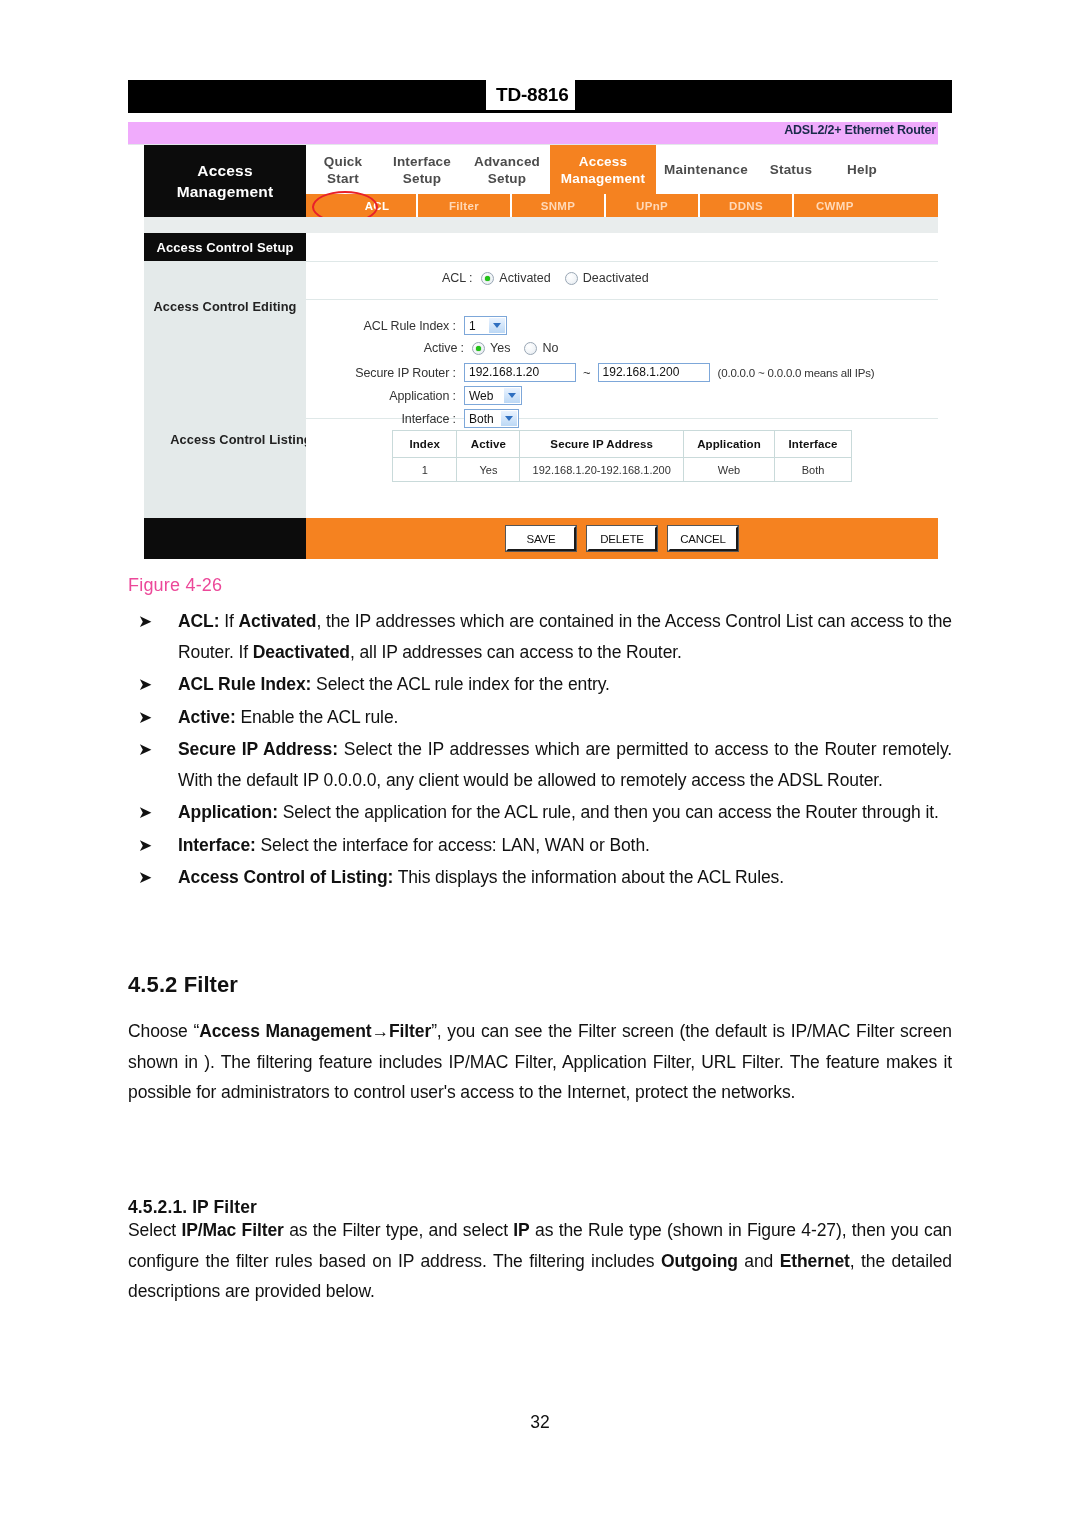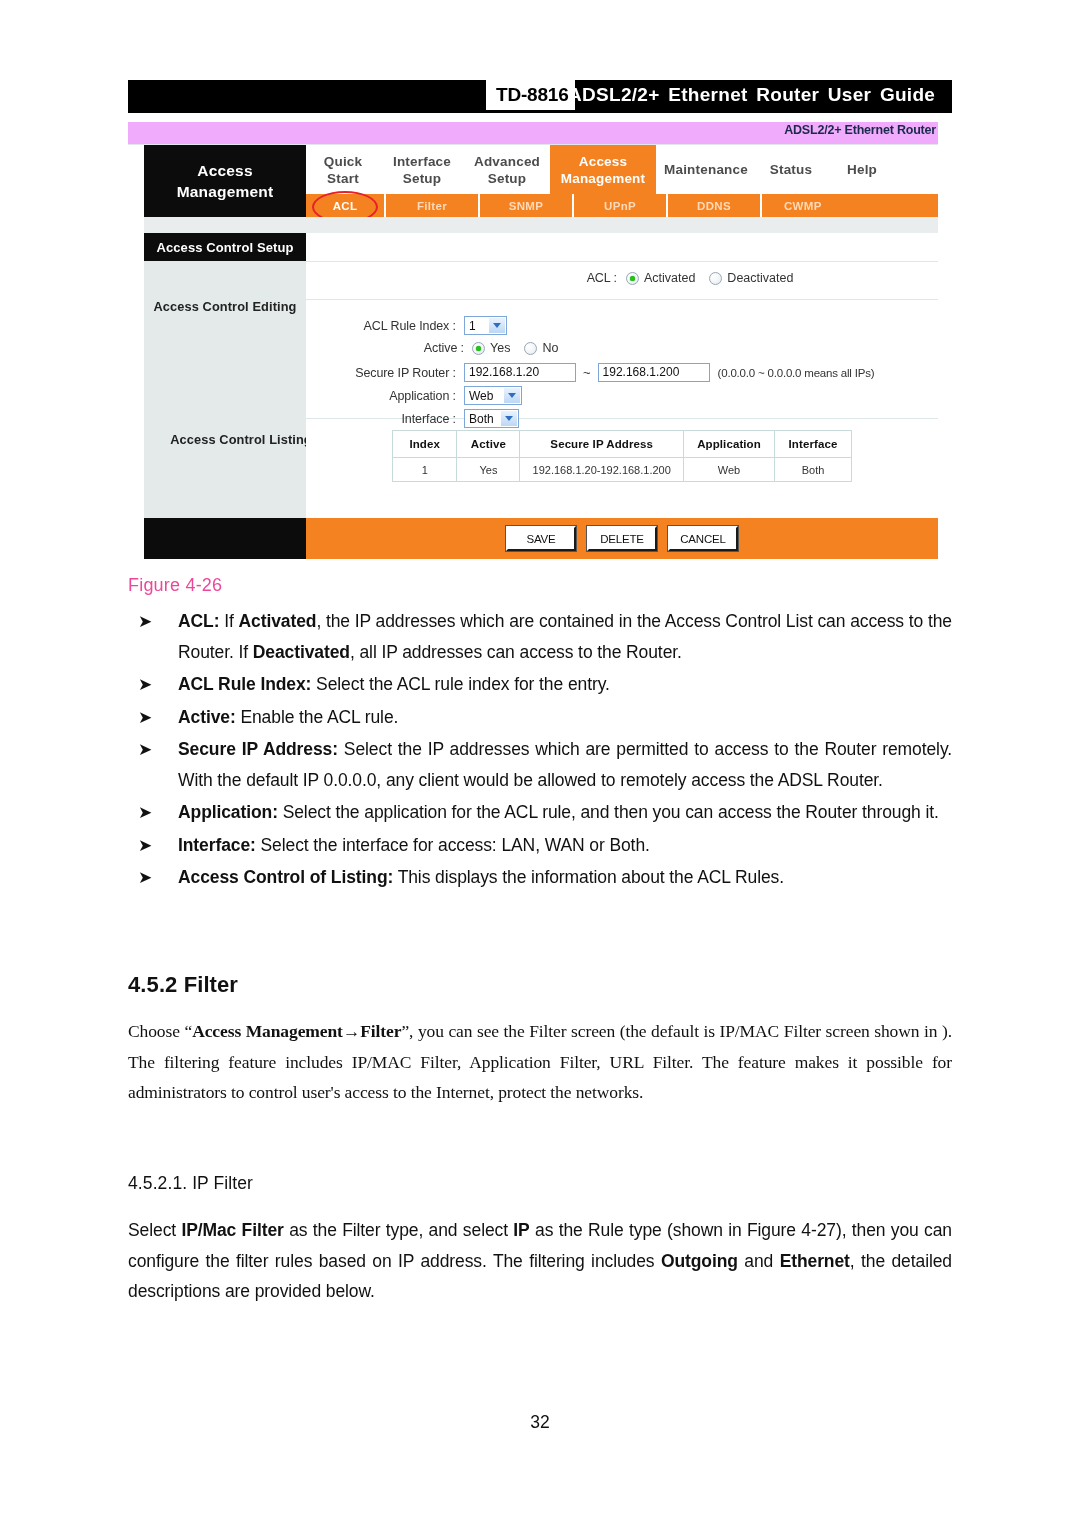--- a/index.html
+++ b/index.html
@@ -70,21 +70,21 @@
     position:absolute;left:178px;top:49px;width:632px;height:23px;background:#F58220;
     display:flex;align-items:stretch;
   }
   .stab{
     position:relative;flex:0 0 auto;height:23px;
     display:flex;align-items:center;justify-content:center;
     font-size:11.5px;font-weight:bold;color:#ffd9b8;letter-spacing:0.3px;
     border-right:2px solid #fff;
   }
   .stab:last-child{border-right:none;}
-  .stab.first{color:#fff;}
+  .stab.first{color:#fff;padding-left:32px;}
   .stab.w-acl{width:78px;}
   .stab.w-nor{width:92px;}
   .stab.w-last{width:186px;justify-content:flex-start;padding-left:22px;}
   .acl-ring{
     position:absolute;left:6px;top:-3px;width:62px;height:28px;
     border:2.4px solid #e8202a;border-radius:50%;pointer-events:none;
   }
 
   .greygap{position:absolute;left:16px;top:95px;width:794px;height:16px;background:#e9eded;}
 
@@ -184,38 +184,37 @@
     position:absolute;left:10px;top:1px;font-size:17px;color:#111;line-height:30px;
   }
   .ptext{
     font-size:17.5px;line-height:30.5px;color:#111;text-align:justify;
     letter-spacing:-0.1px;
   }
   .ptext b{font-weight:bold;}
   .para{font-size:17.5px;line-height:30.5px;color:#111;text-align:justify;letter-spacing:-0.1px;margin:0;}
 
   .h-sec{position:absolute;left:128px;font-size:22px;font-weight:bold;color:#111;letter-spacing:0.1px;}
-  .h-sub{position:absolute;left:128px;font-size:17.5px;font-weight:normal;color:#111;letter-spacing:0.1px;}
+  .h-sub{position:absolute;left:128px;font-size:17.5px;font-weight:bold;color:#111;letter-spacing:0.1px;margin-top:24px;}
 
   .blk-para{position:absolute;left:128px;width:824px;}
 
   .pagenum{
     position:absolute;left:0;top:1412px;width:1080px;text-align:center;
     font-size:17.5px;color:#111;
   }
 </style>
 </head>
 <body>
 
 <div class="page">
 
   <div class="doc-header">
     <div class="hdr-black"></div>
     <div class="hdr-model">TD-8816</div>
-    <div class="hdr-title">ADSL2/2+ Ethernet Router User Guide</div>
     <div class="hdr-rule"></div>
   </div>
 
   <div class="fig">
 
     <div class="fig-brandbar">
       <span>ADSL2/2+ Ethernet Router</span>
     </div>
     <div class="fig-thinline"></div>
 
@@ -286,21 +285,21 @@
         <div class="rside-lbl a">Access Control Editing</div>
         <div class="rside-lbl b">Access Control Listing</div>
       </div>
 
       <div class="rmain">
 
         <div class="sect-divider" style="top:28px;"></div>
         <div class="sect-divider" style="top:66px;"></div>
         <div class="sect-divider" style="top:185px;"></div>
 
-        <div class="frow" style="left:0;top:38px;width:632px;justify-content:center;padding-left:136px;box-sizing:border-box;">
+        <div class="frow" style="left:0;top:38px;width:632px;justify-content:flex-start;padding-left:136px;box-sizing:border-box;">
           <span class="flabel">ACL :</span>
           <span style="width:9px;display:inline-block;"></span>
           <span class="radio on"></span>
           <span class="rlabel">Activated</span>
           <span class="rgap"></span>
           <span class="radio"></span>
           <span class="rlabel">Deactivated</span>
         </div>
 
         <div class="frow" style="left:0;top:83px;width:632px;padding-left:46px;box-sizing:border-box;">
@@ -418,21 +417,21 @@
       <span class="arrow">➤</span>
       <div class="ptext"><b>Interface:</b> Select the interface for access: LAN, WAN or Both.</div>
     </div>
     <div class="bullet">
       <span class="arrow">➤</span>
       <div class="ptext"><b>Access Control of Listing:</b> This displays the information about the ACL Rules.</div>
     </div>
   </div>
 
   <div class="h-sec" style="top:972px;">4.5.2  Filter</div>
-  <div class="blk-para" style="top:1016px;font-family:Liberation Serif, serif;">
+  <div class="blk-para" style="top:1016px;">
     <p class="para">Choose “<b>Access Management→Filter</b>”, you can see the Filter screen (the default is IP/MAC Filter screen shown in ). The filtering feature includes IP/MAC Filter, Application Filter, URL Filter. The feature makes it possible for administrators to control user's access to the Internet, protect the networks.</p>
   </div>
 
   <div class="h-sub" style="top:1173px;">4.5.2.1.  IP Filter</div>
   <div class="blk-para" style="top:1215px;">
     <p class="para">Select <b>IP/Mac Filter</b> as the Filter type, and select <b>IP</b> as the Rule type (shown in Figure 4-27), then you can configure the filter rules based on IP address. The filtering includes <b>Outgoing</b> and <b>Ethernet</b>, the detailed descriptions are provided below.</p>
   </div>
 
   <div class="pagenum">32</div>
 

